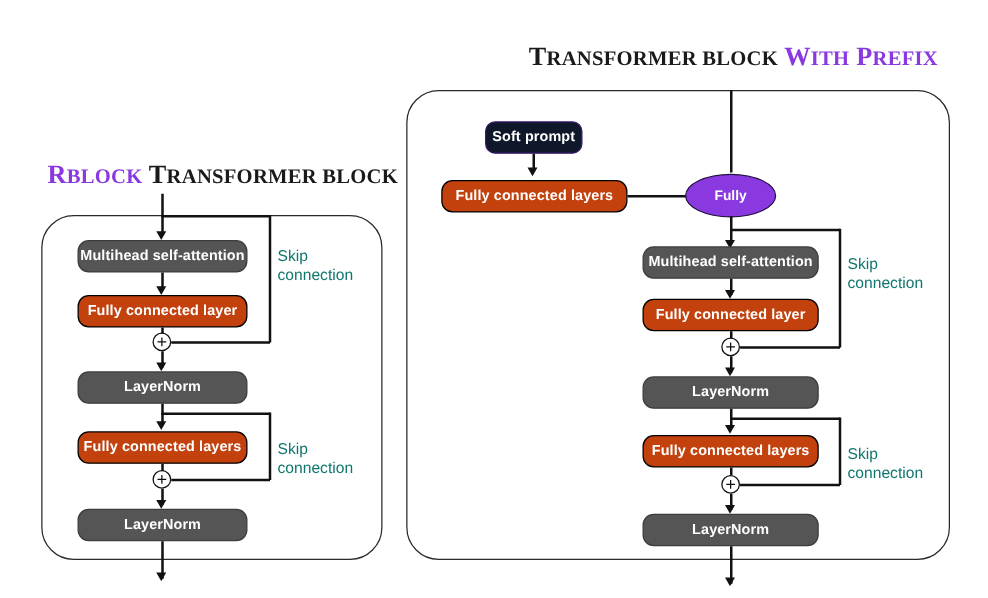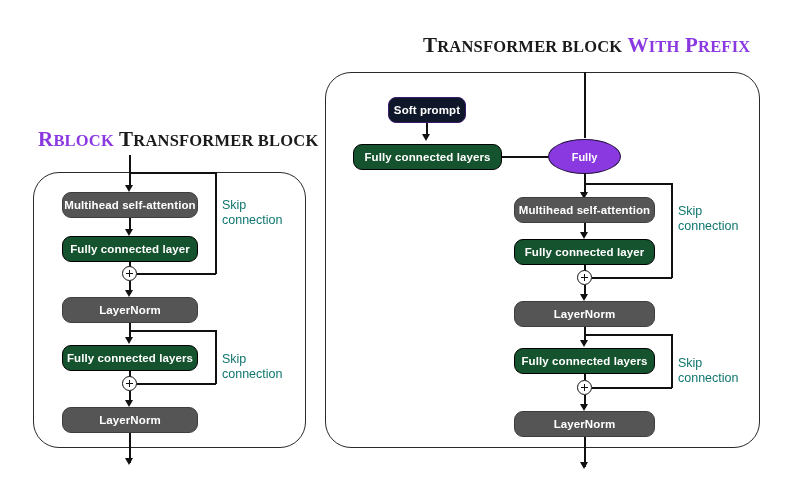--- a/index.html
+++ b/index.html
@@ -64,21 +64,21 @@
     font-weight: bold;
     letter-spacing: 0.1px;
     white-space: nowrap;
     height: 26px;
   }
   .node.gray {
     background: #555555;
     border: 1.4px solid #3d3d3d;
   }
   .node.black {
-    background: #14532d;
+    background: #c2410c;
     border: 1.4px solid #000000;
   }
   .node.purple {
     background: #0f172a;
     border: 1.6px solid #3b1a6b;
     border-radius: 8px;
   }
 
   
   .ellipse {

